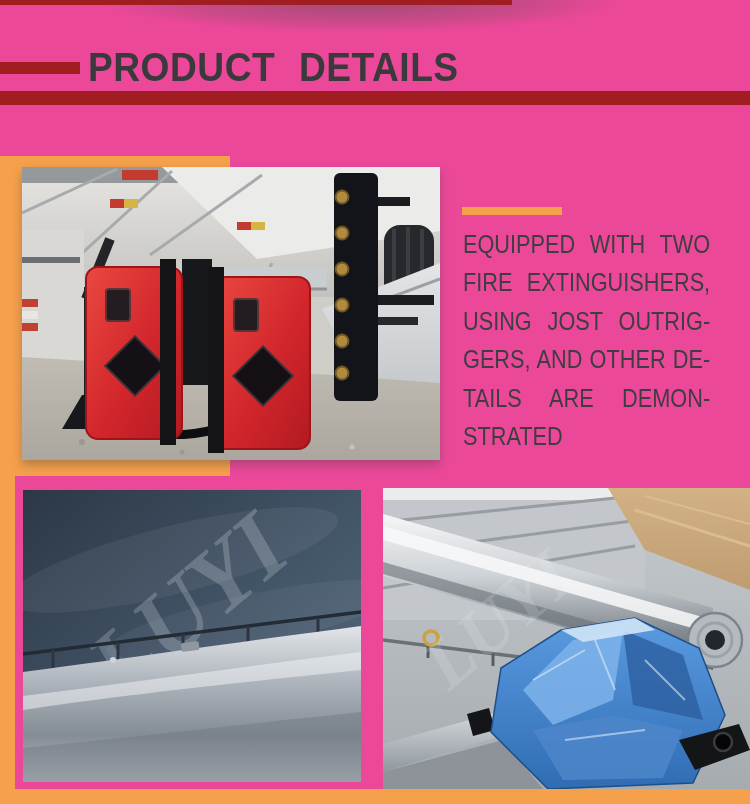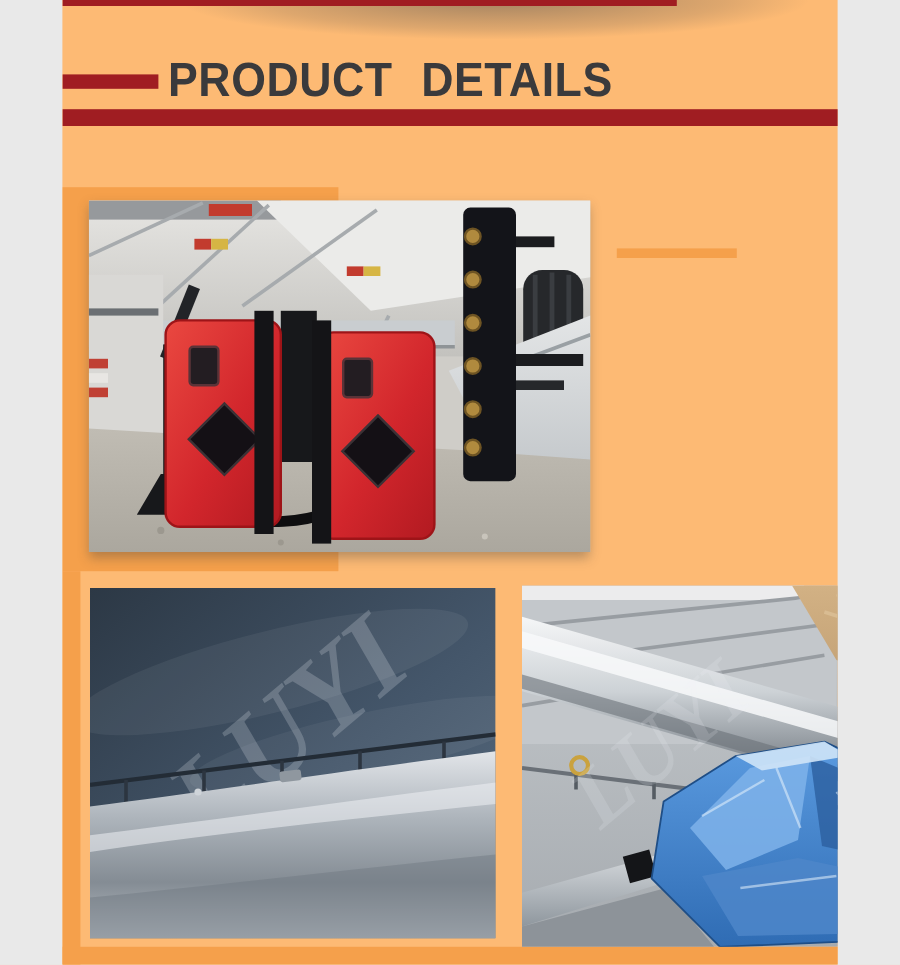--- a/index.html
+++ b/index.html
@@ -1,18 +1,18 @@
 <!DOCTYPE html>
 <html><head>
 <meta charset="utf-8">
 <style>
   html,body{margin:0;padding:0;background:#e9e9e9;}
   #stage{
-    position:relative;width:646px;height:804px;margin:0 auto;
-    background:#fdba74;overflow:hidden;
+    position:relative;width:750px;height:804px;margin:0 auto;
+    background:#ec4899;overflow:hidden;
     font-family:"Liberation Sans",sans-serif;
   }
   .abs{position:absolute;}
   
   #top-shadow{
     left:0;top:0;width:750px;height:60px;
     background:radial-gradient(ellipse 350px 44px at 360px 0px,
       rgba(80,80,80,.52), rgba(80,80,80,.18) 55%, rgba(80,80,80,0) 75%);
   }
   .maroon{background:#a01d22;}
@@ -149,20 +149,28 @@
         <circle cx="320" cy="174" r="6.5" fill="#b08a3e" stroke="#6e5423" stroke-width="2"></circle>
         <circle cx="320" cy="206" r="6.5" fill="#b08a3e" stroke="#6e5423" stroke-width="2"></circle>
         <rect x="356" y="128" width="56" height="10" fill="#1b1c1f"></rect>
         <rect x="356" y="150" width="40" height="8" fill="#26282b"></rect>
         <rect x="356" y="30" width="32" height="9" fill="#1b1c1f"></rect>
       </g>
     </svg>
   </div>
 
   <div class="abs orange" id="orange-accent-dash"></div>
+  <div class="abs" id="product-description">
+    <div class="desc-line">EQUIPPED WITH TWO</div>
+    <div class="desc-line">FIRE EXTINGUISHERS,</div>
+    <div class="desc-line">USING JOST OUTRIG-</div>
+    <div class="desc-line">GERS, AND OTHER DE-</div>
+    <div class="desc-line">TAILS ARE DEMON-</div>
+    <div class="desc-line last">STRATED</div>
+  </div>
 
   <div class="abs photo" id="photo-2">
     <svg viewBox="0 0 338 292" preserveAspectRatio="none">
       <defs>
         <linearGradient id="p2sky" x1="0" y1="0" x2="1" y2="1">
           <stop offset="0" stop-color="#2c3845"></stop>
             <stop offset=".55" stop-color="#44566a"></stop>
             <stop offset="1" stop-color="#5a6d80"></stop>
         </linearGradient>
         <linearGradient id="p2tank" x1="0" y1="0" x2="0" y2="1">

